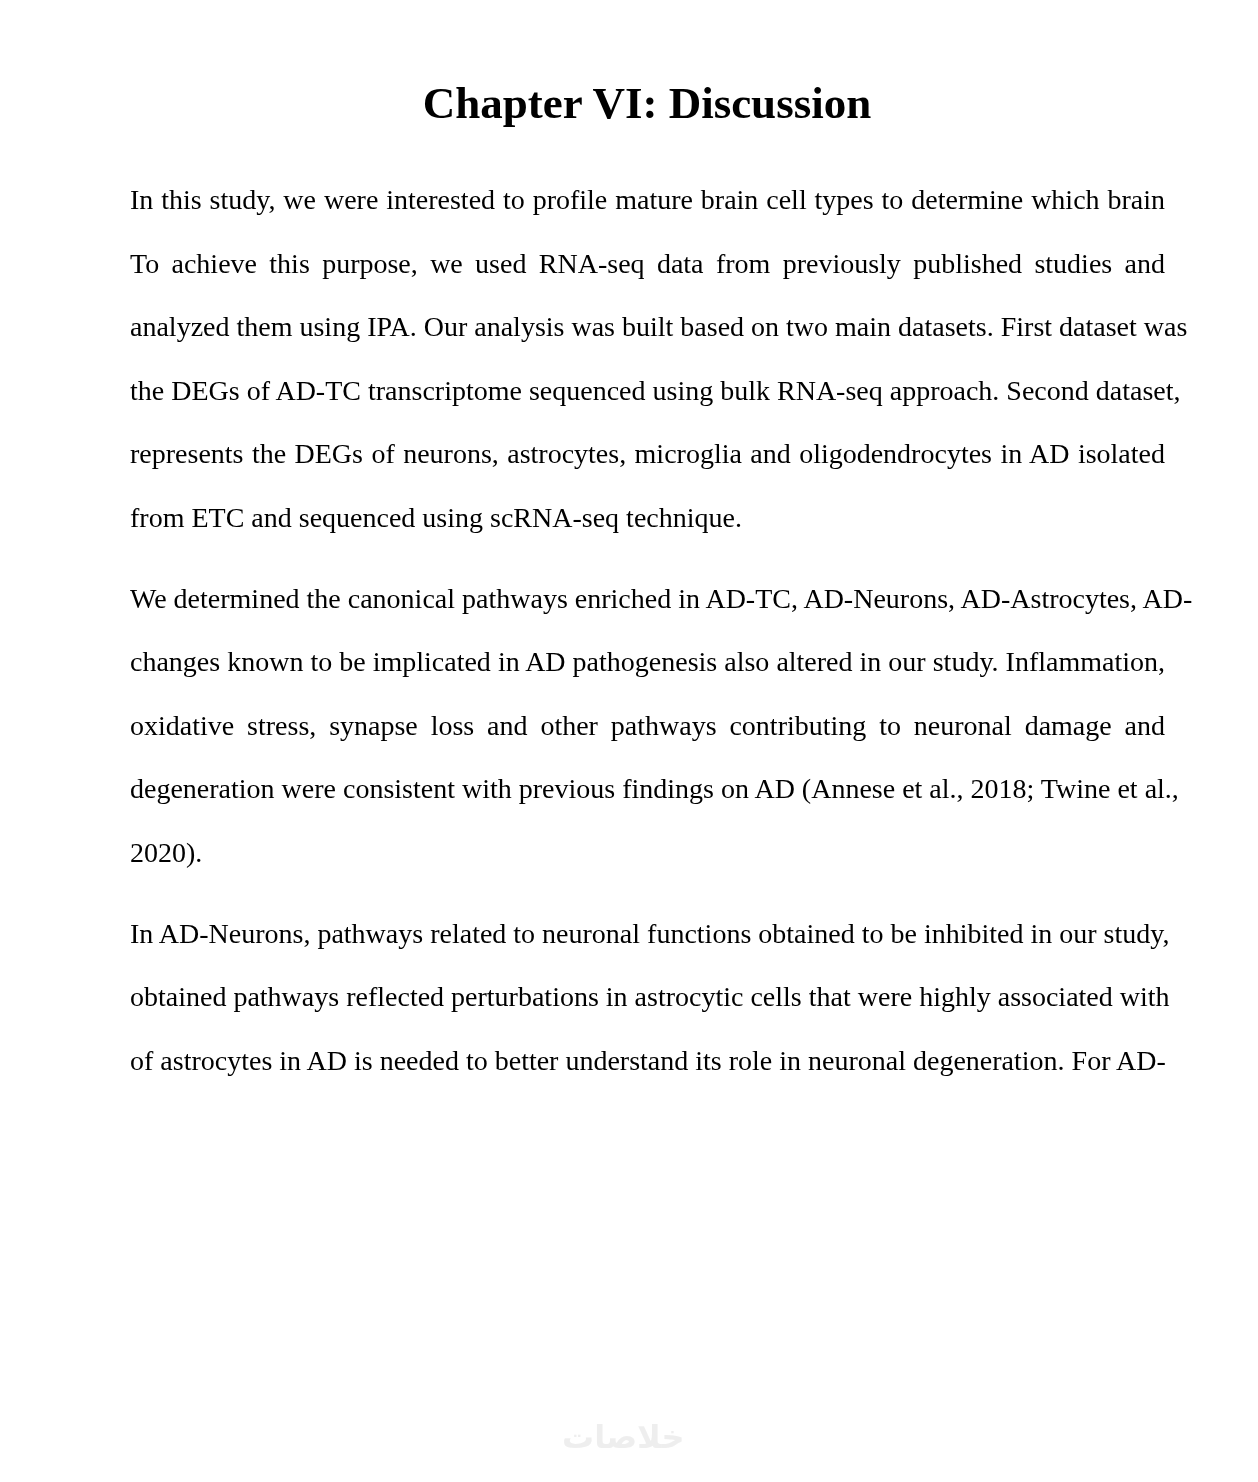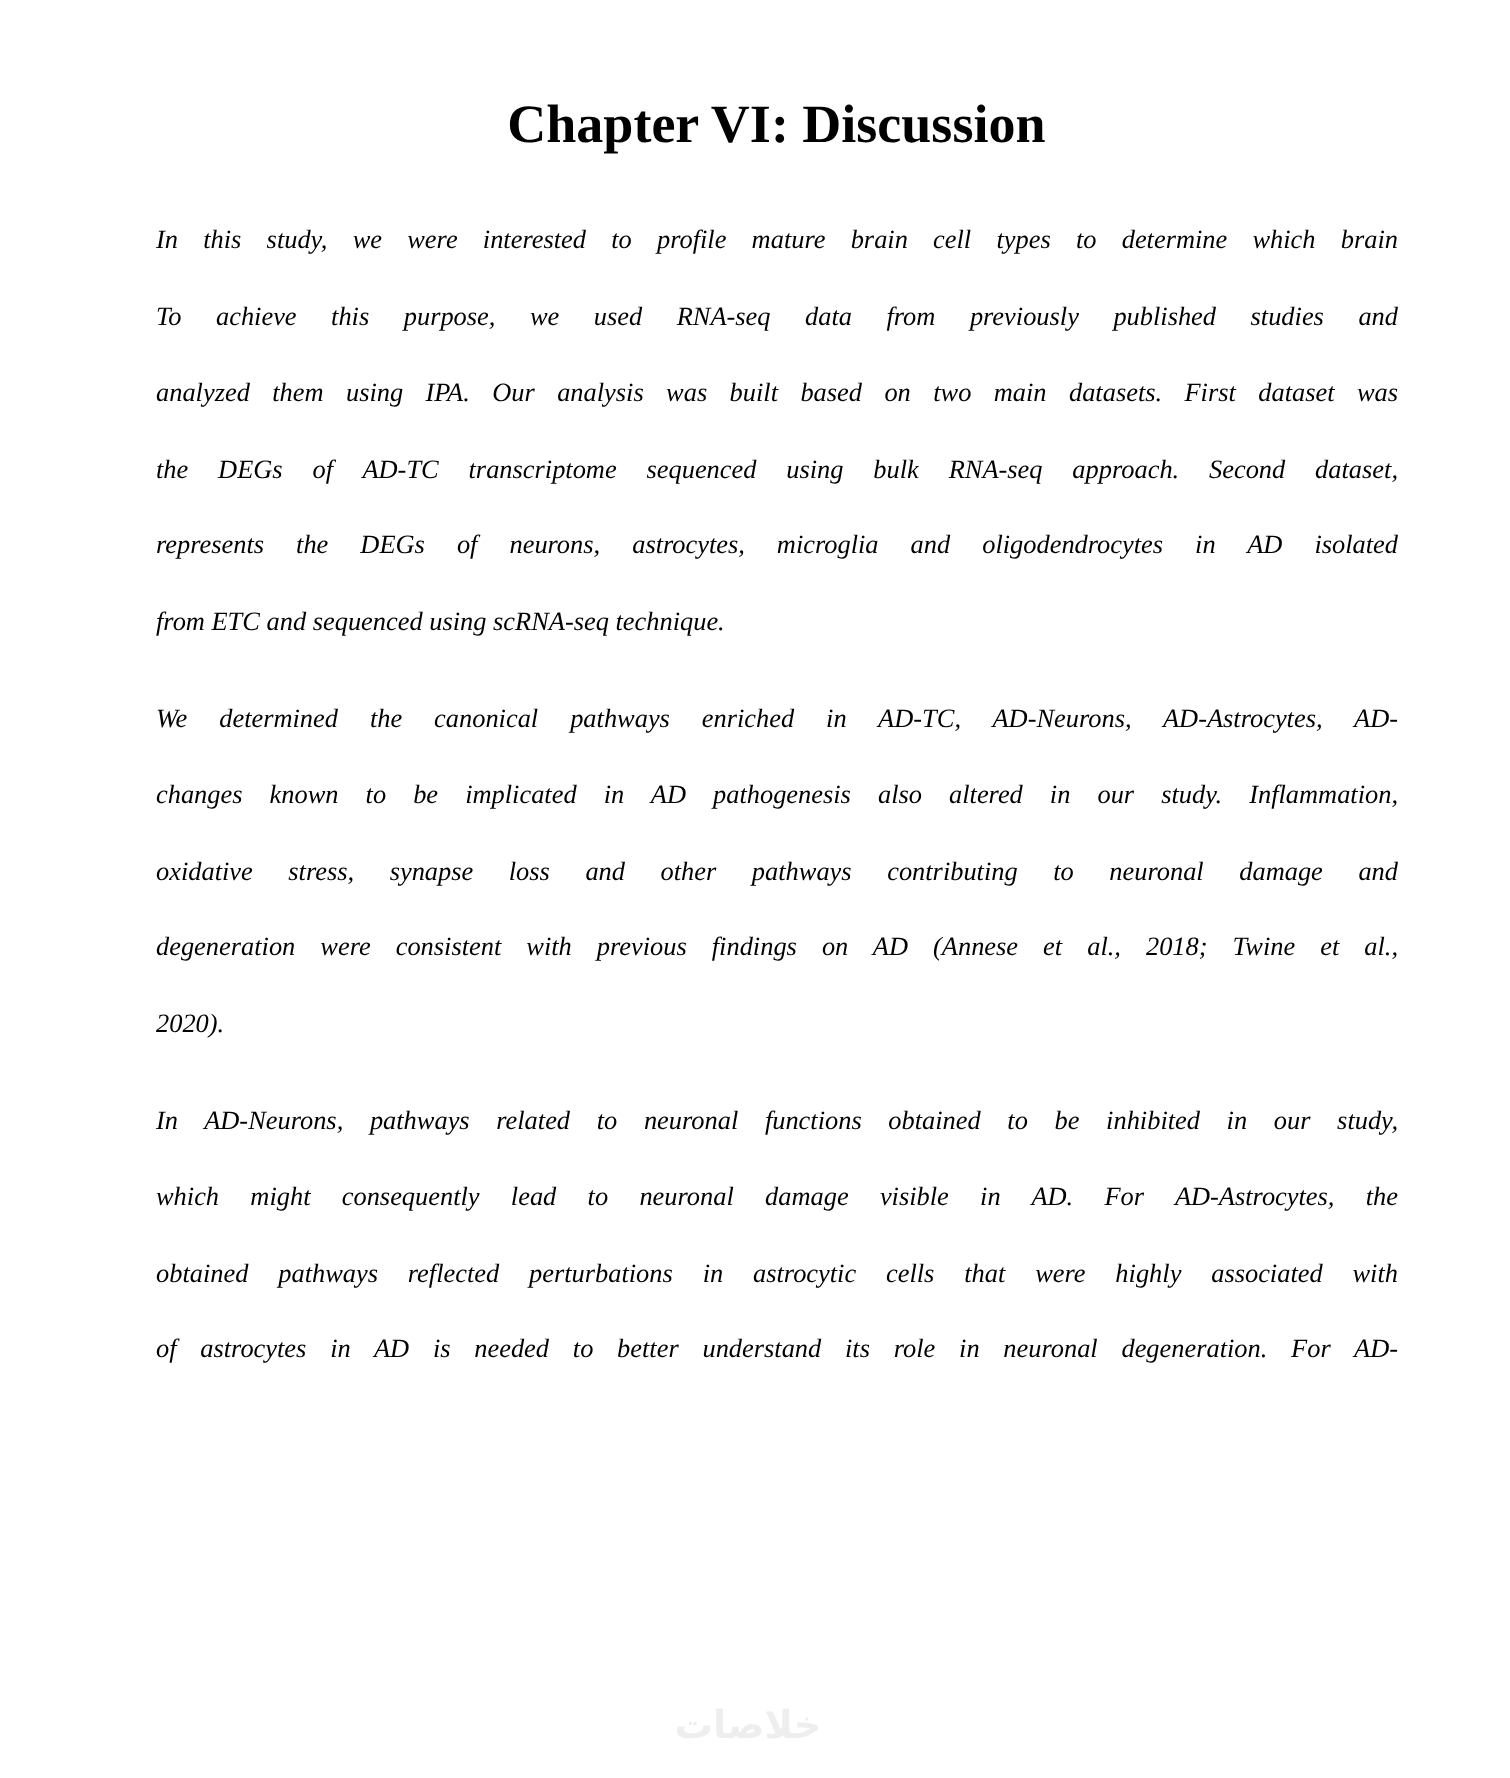--- a/index.html
+++ b/index.html
@@ -35,25 +35,24 @@
       margin: 0;
     }
     .body {
       position: absolute;
       left: 130px;
       top: 168px;
       width: 1035px;
     }
     .para {
       margin: 0 0 17.5px 0;
-      font-size: 22px;
+      font-size: 28px;
       line-height: 63.5px;
       text-align: justify;
       text-align-last: justify;
-      font-style: italic;
     }
     .line {
       display: block;
       white-space: nowrap;
       text-align: justify;
       text-align-last: justify;
       height: 63.5px;
     }
     .line.last {
       text-align-last: left;
@@ -93,18 +92,17 @@
     </p>
     <p class="para">
       <span class="line">We determined the canonical pathways enriched in AD-TC, AD-Neurons, AD-Astrocytes, AD-</span>
       <span class="line">changes known to be implicated in AD pathogenesis also altered in our study. Inflammation,</span>
       <span class="line">oxidative stress, synapse loss and other pathways contributing to neuronal damage and</span>
       <span class="line">degeneration were consistent with previous findings on AD (Annese et al., 2018; Twine et al.,</span>
       <span class="line last">2020).</span>
     </p>
     <p class="para">
       <span class="line">In AD-Neurons, pathways related to neuronal functions obtained to be inhibited in our study,</span>
-      <span class="line">which might consequently lead to neuronal damage visible in AD. For AD-Astrocytes, the</span>
       <span class="line">obtained pathways reflected perturbations in astrocytic cells that were highly associated with</span>
       <span class="line">of astrocytes in AD is needed to better understand its role in neuronal degeneration. For AD-</span>
     </p>
   </div>
 </div>
 
 </body></html>

